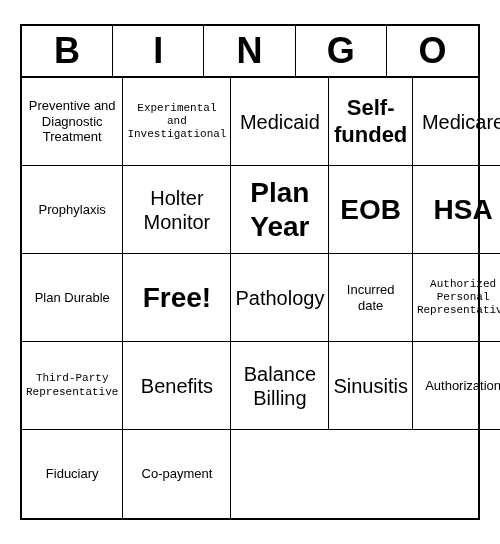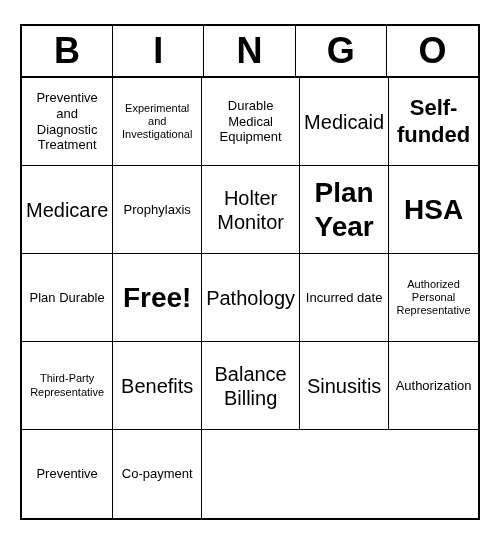--- a/index.html
+++ b/index.html
@@ -52,60 +52,60 @@
     .bingo-cell:nth-child(n+21) {
       border-bottom: none;
     }
     .bingo-cell span {
       line-height: 1.2;
     }
     .size-xl { font-size: 28px; font-weight: bold; }
     .size-lg { font-size: 22px; font-weight: bold; }
     .size-md { font-size: 20px; }
     .size-sm { font-size: 13px; }
-    .size-xs { font-size: 11px; }
+    .size-xs { font-size: 11px; font-family: Liberation Mono, monospace; }
   </style>
 </head>
 <body>
 
 <div class="bingo-card">
   <div class="bingo-header">
   <div class="bingo-header-cell">B</div>
       <div class="bingo-header-cell">I</div>
       <div class="bingo-header-cell">N</div>
       <div class="bingo-header-cell">G</div>
       <div class="bingo-header-cell">O</div>
     </div>
   <div class="bingo-grid">
   <div class="bingo-cell">
         <span class="size-sm">Preventive and Diagnostic Treatment</span>
       </div>
       <div class="bingo-cell">
         <span class="size-xs">Experimental and Investigational</span>
       </div>
       <div class="bingo-cell">
-        <span class="size-sm">Durable Medical Equipment</span>
-      </div>
-      <div class="bingo-cell">
         <span class="size-md">Medicaid</span>
       </div>
       <div class="bingo-cell">
         <span class="size-lg">Self-funded</span>
       </div>
       <div class="bingo-cell">
         <span class="size-md">Medicare</span>
       </div>
       <div class="bingo-cell">
         <span class="size-sm">Prophylaxis</span>
       </div>
       <div class="bingo-cell">
         <span class="size-md">Holter Monitor</span>
       </div>
       <div class="bingo-cell">
         <span class="size-xl">Plan Year</span>
+      </div>
+      <div class="bingo-cell">
+        <span class="size-xl">EOB</span>
       </div>
       <div class="bingo-cell">
         <span class="size-xl">HSA</span>
       </div>
       <div class="bingo-cell">
         <span class="size-sm">Plan Durable</span>
       </div>
       <div class="bingo-cell">
         <span class="size-xl">Free!</span>
       </div>
@@ -127,19 +127,19 @@
       <div class="bingo-cell">
         <span class="size-md">Balance Billing</span>
       </div>
       <div class="bingo-cell">
         <span class="size-md">Sinusitis</span>
       </div>
       <div class="bingo-cell">
         <span class="size-sm">Authorization</span>
       </div>
       <div class="bingo-cell">
-        <span class="size-sm">Preventive</span>
+        <span class="size-sm">Fiduciary</span>
       </div>
       <div class="bingo-cell">
         <span class="size-sm">Co-payment</span>
       </div>
     </div>
 </div>
 
 </body></html>

